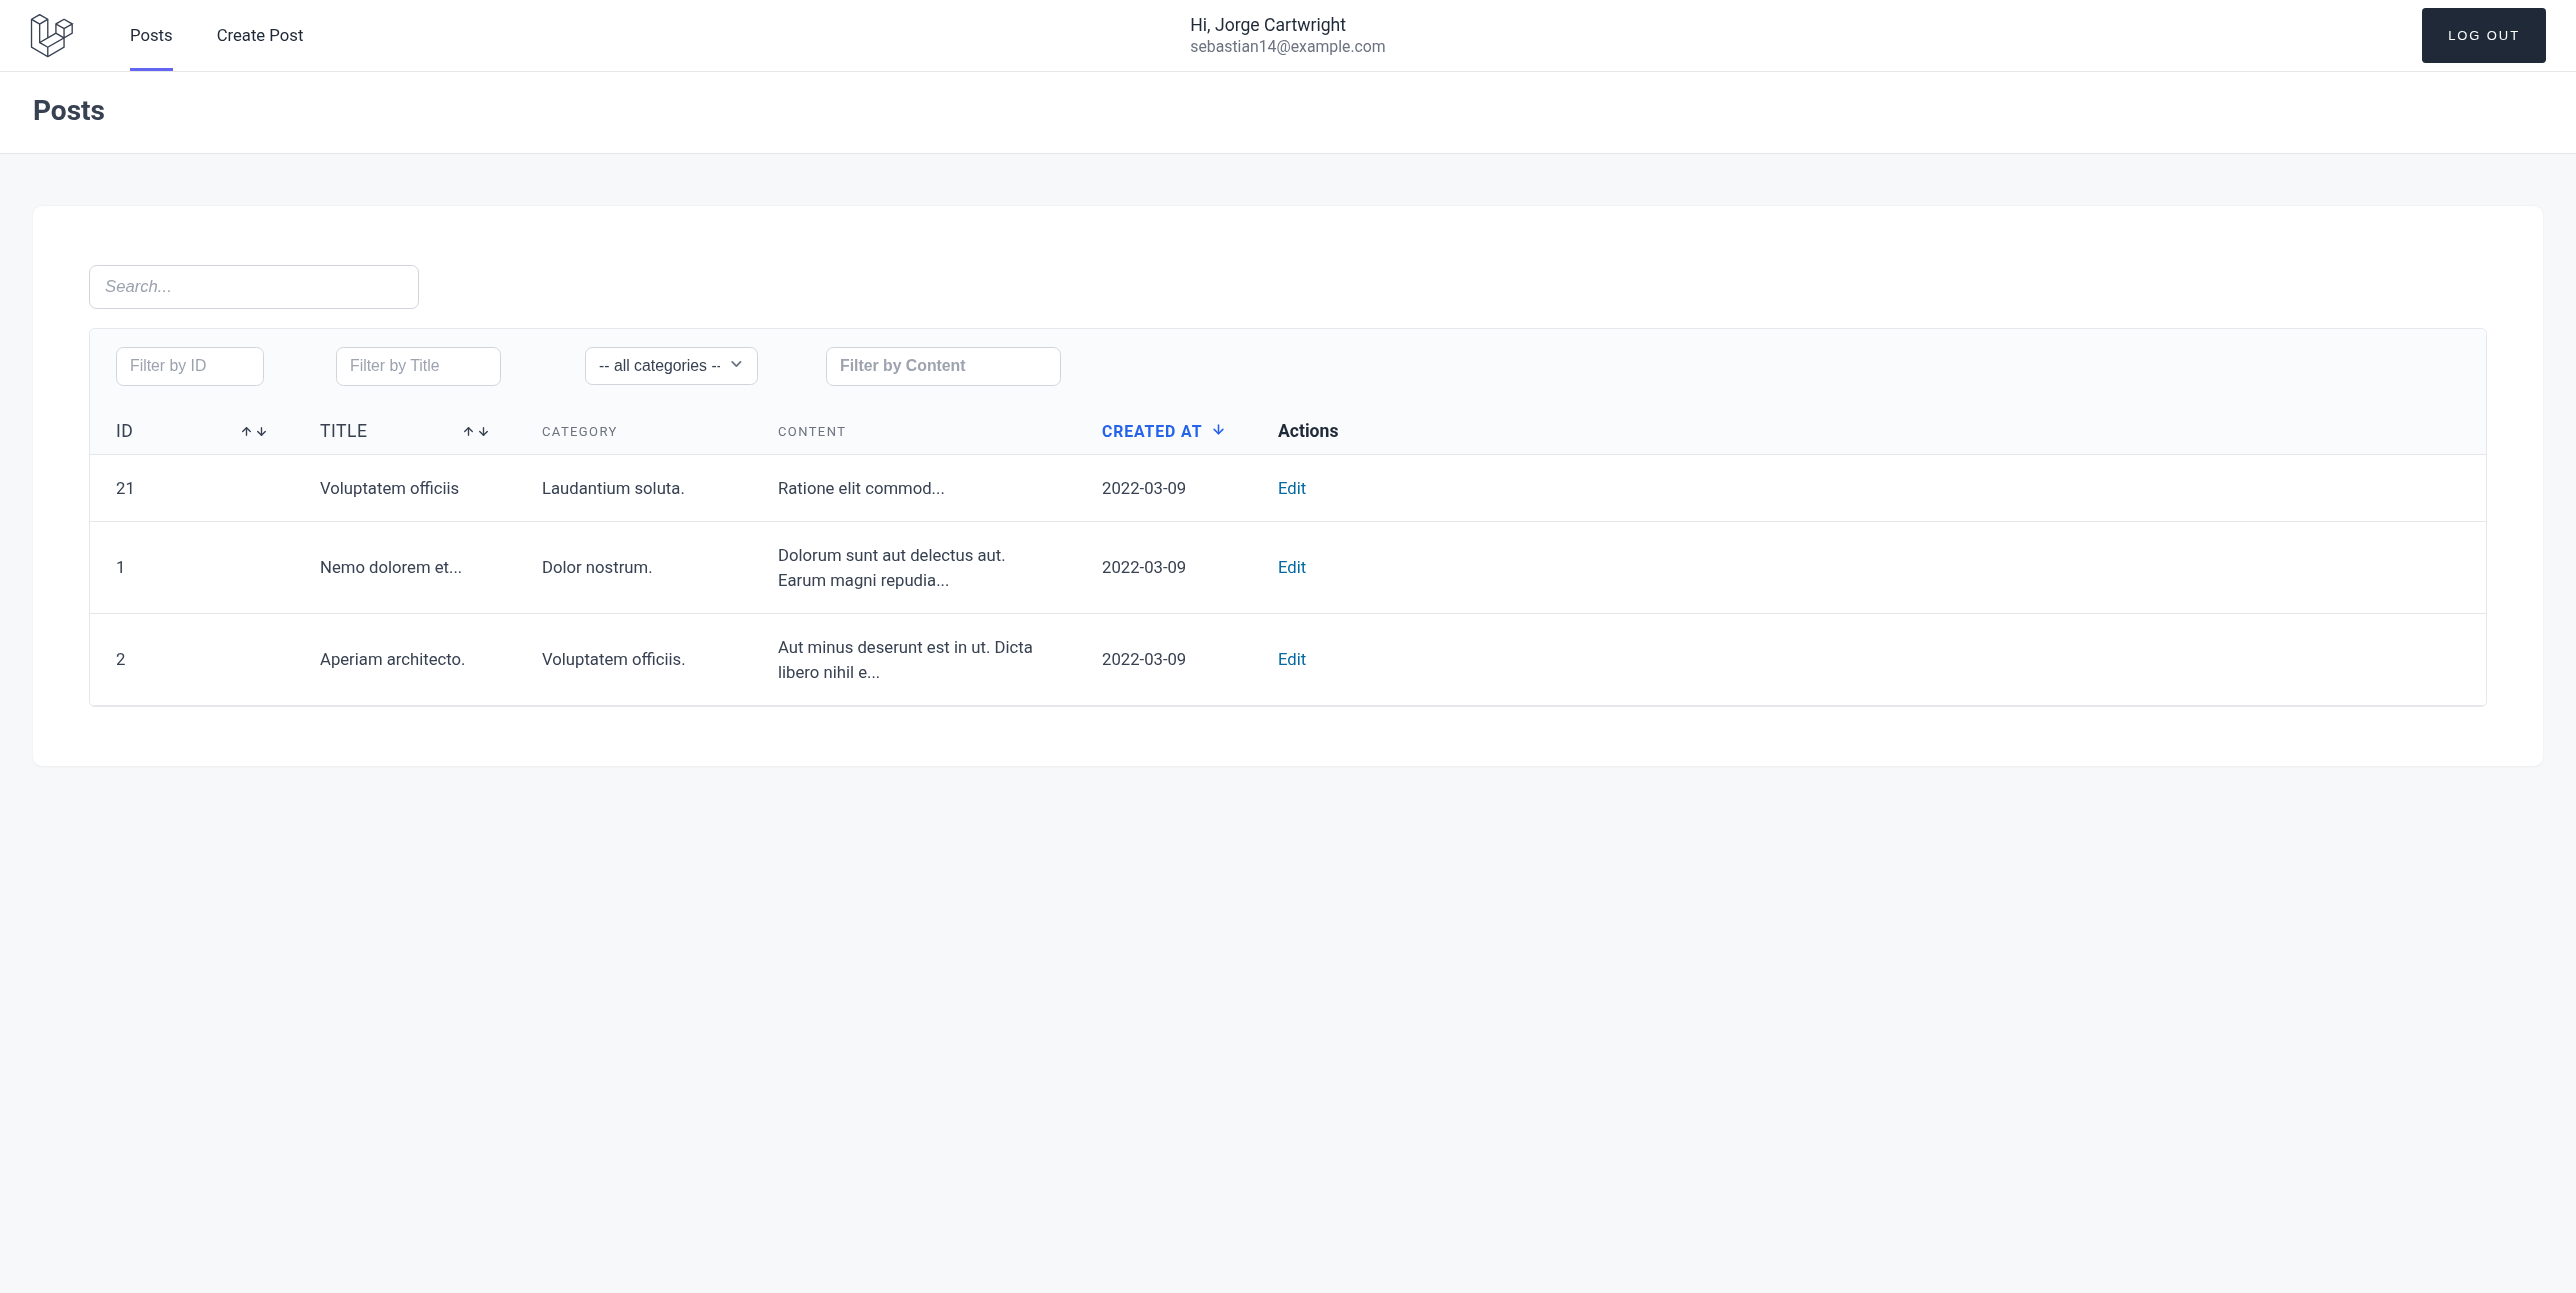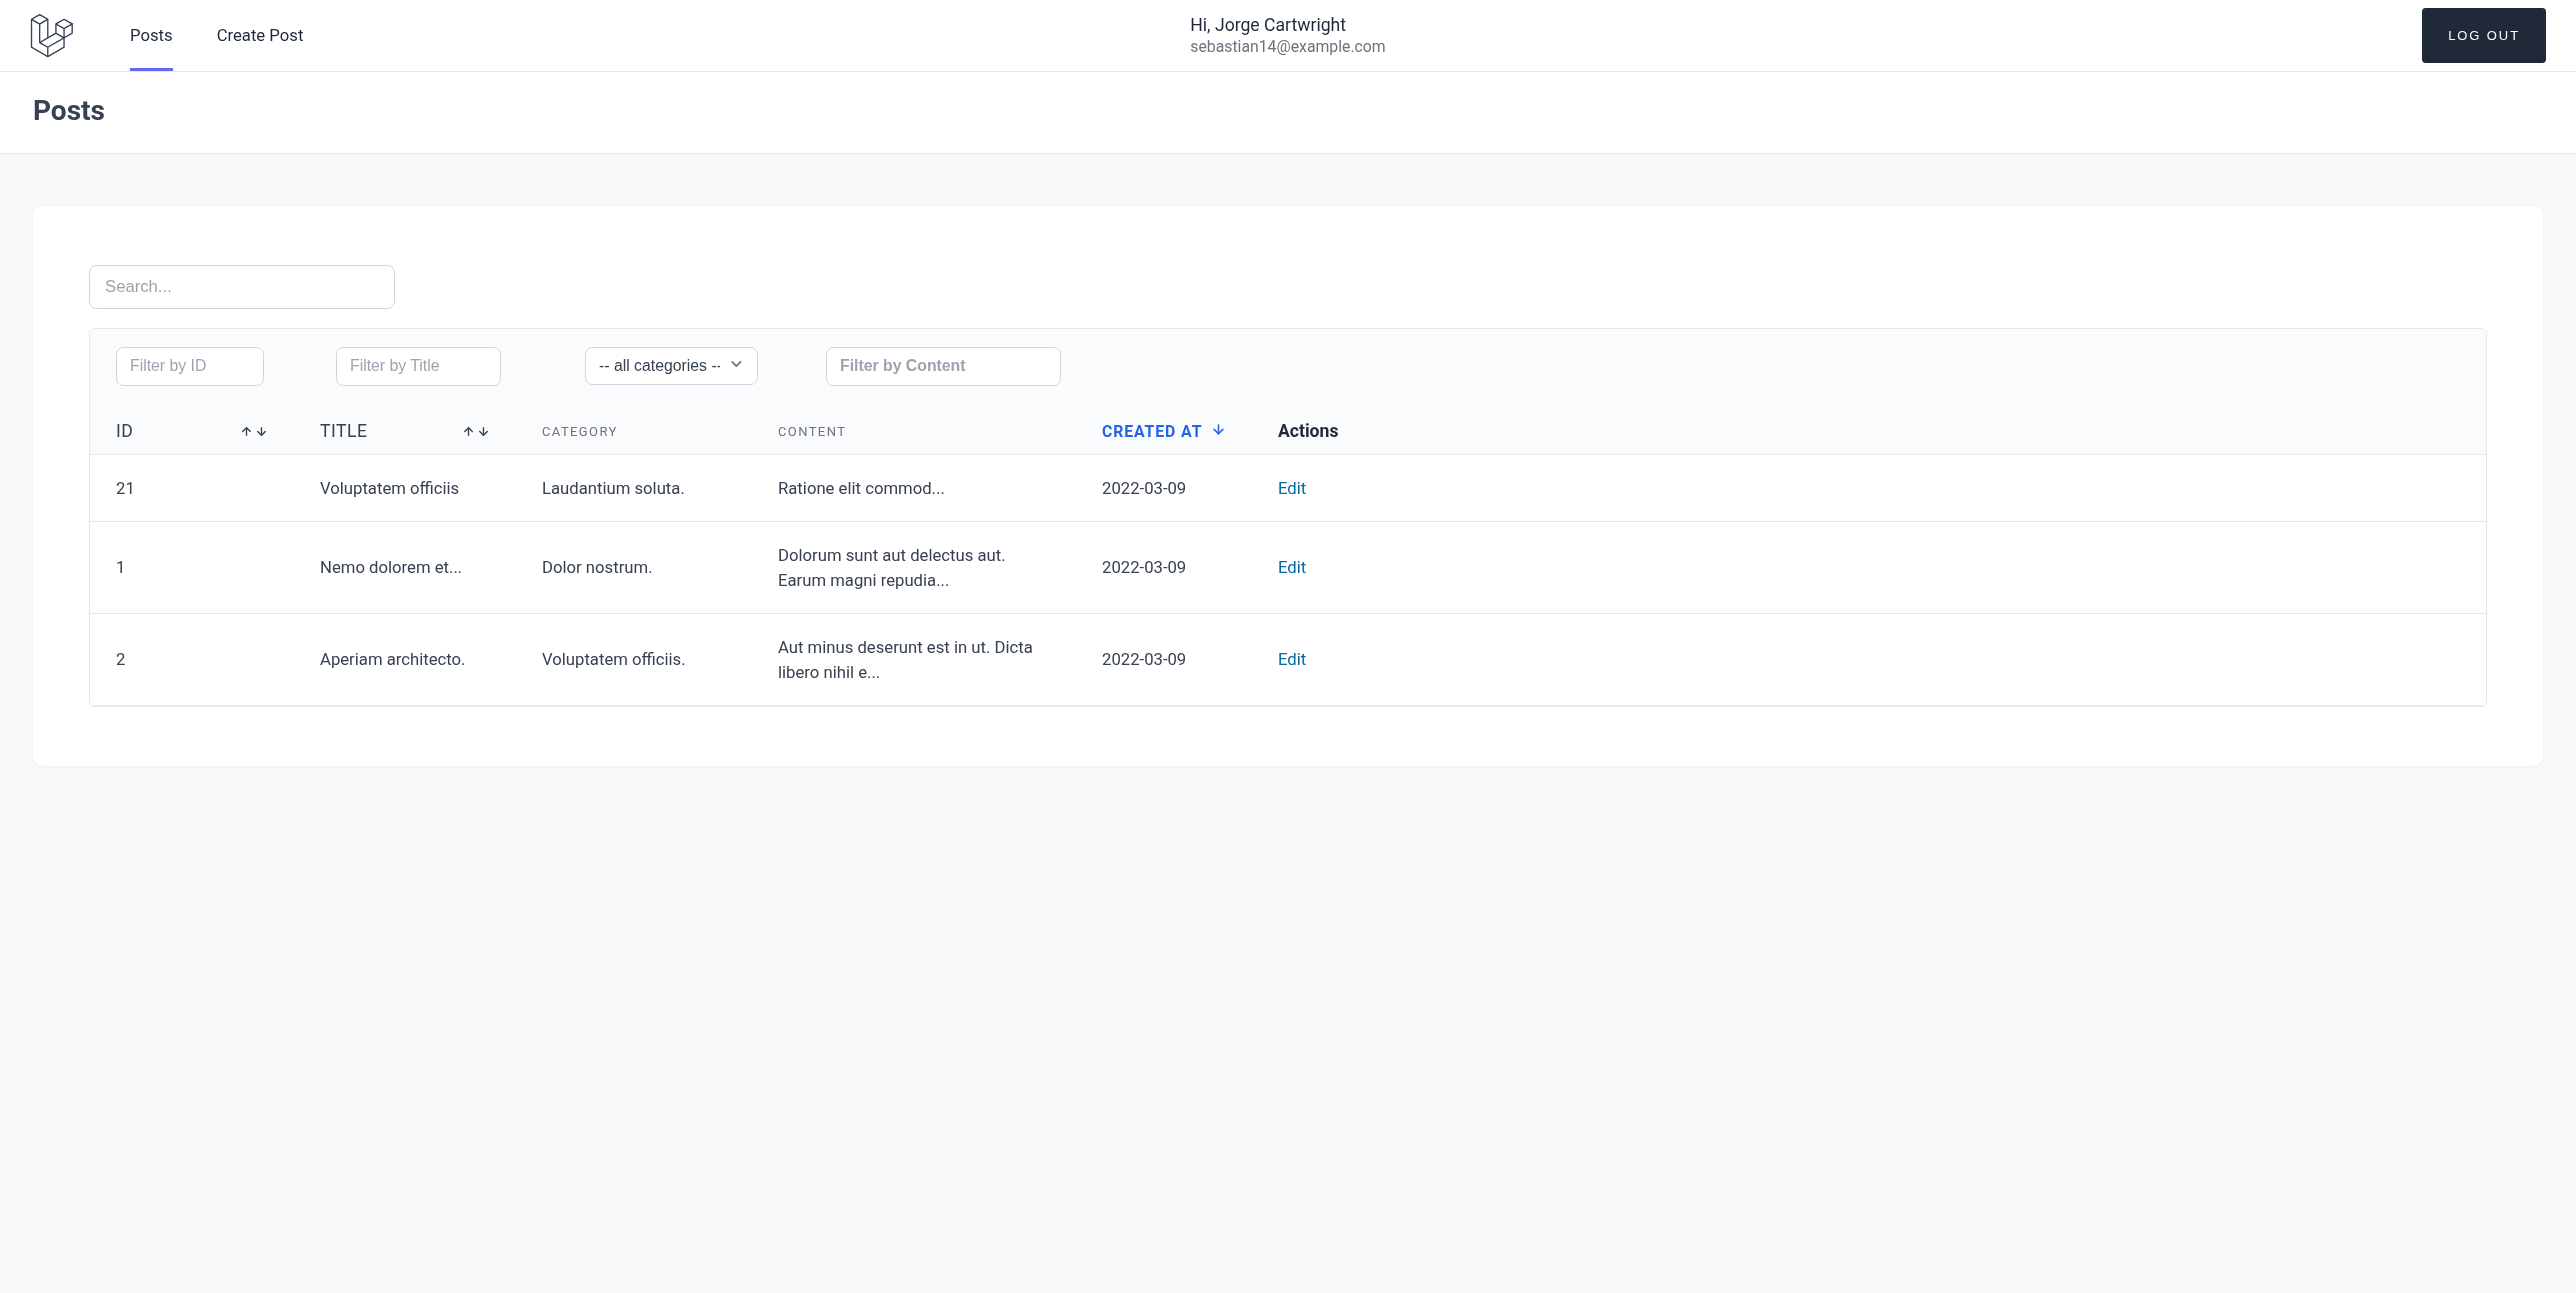--- a/index.html
+++ b/index.html
@@ -95,27 +95,28 @@
     .content {
       padding: 52px 33px;
     }
     .card {
       background: #fff;
       border-radius: 9.3px;
       padding: 59px 56px;
       box-shadow: 0 0.9px 2.8px rgba(0,0,0,0.05);
     }
     .search-input {
-      width: 306px;
+      width: 330px;
       padding: 11px 15px;
       font-size: 16.7px;
       border: 0.9px solid #d1d5db;
       border-radius: 7.4px;
       margin-bottom: 18.5px;
       color: #374151;
+      font-style: italic;
     }
     .search-input::placeholder {
       color: #9ca3af;
     }
     .table-container {
       border: 0.9px solid #e5e7eb;
       border-radius: 5.6px;
       overflow: hidden;
     }
     .filter-row {

